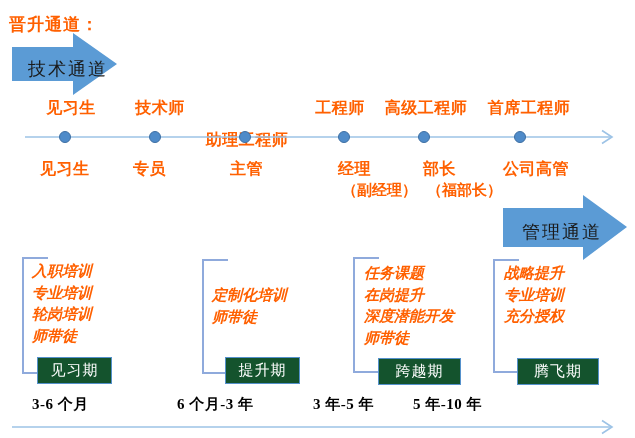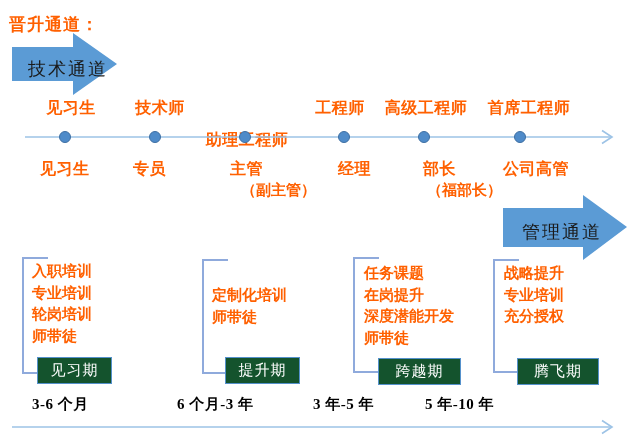--- a/index.html
+++ b/index.html
@@ -26,21 +26,21 @@
     font-size:15px;font-weight:bold;color:#ff6000;white-space:nowrap;
   }
   .bracket{
     border-left:2px solid #8faadc;
   }
   .bracket::before,.bracket::after{
     content:"";position:absolute;left:0;width:24px;height:2px;background:#8faadc;
   }
   .bracket::before{top:0;}
   .bracket::after{bottom:0;}
-  .trainings{color:#ff6000;font-weight:bold;font-size:15px;line-height:21.5px;white-space:nowrap;}
+  .trainings{color:#ff6000;font-weight:bold;font-size:15px;line-height:21.5px;white-space:nowrap;font-style:italic;}
   .period-box{
     background:#14532d;border:1px solid #5591cc;color:#ffffff;
     font-size:15px;display:flex;align-items:center;justify-content:center;
     letter-spacing:1px;white-space:nowrap;
   }
   .duration{
     font-family:"Liberation Serif","DejaVu Serif",serif;
     font-size:15px;font-weight:bold;color:#000;white-space:nowrap;letter-spacing:0.5px;
   }
   svg{display:block;}
@@ -71,22 +71,22 @@
     <circle cx="155" cy="10" r="5.5" fill="#4f8bc9" stroke="#3e6fa3" stroke-width="1"></circle>
     <circle cx="245" cy="10" r="5.5" fill="#4f8bc9" stroke="#3e6fa3" stroke-width="1"></circle>
     <circle cx="344" cy="10" r="5.5" fill="#4f8bc9" stroke="#3e6fa3" stroke-width="1"></circle>
     <circle cx="424" cy="10" r="5.5" fill="#4f8bc9" stroke="#3e6fa3" stroke-width="1"></circle>
     <circle cx="520" cy="10" r="5.5" fill="#4f8bc9" stroke="#3e6fa3" stroke-width="1"></circle>
   </svg>
 
   <div class="abs rank-bottom" style="left:40px;top:159px;">见习生</div>
   <div class="abs rank-bottom" style="left:133px;top:159px;">专员</div>
   <div class="abs rank-bottom" style="left:230px;top:159px;">主管</div>
-  <div class="abs rank-sub" style="left:241px;top:181px;">（副主管）</div>
   <div class="abs rank-bottom" style="left:338px;top:159px;">经理</div>
+  <div class="abs rank-sub" style="left:342px;top:181px;">（副经理）</div>
   <div class="abs rank-bottom" style="left:423px;top:159px;">部长</div>
   <div class="abs rank-sub" style="left:427px;top:181px;">（福部长）</div>
   <div class="abs rank-bottom" style="left:503px;top:159px;">公司高管</div>
 
   <svg class="abs" style="left:503px;top:195px;" width="124" height="65" viewBox="0 0 124 65">
     <polygon points="0,13 80,13 80,0 124,32 80,65 80,52 0,52" fill="#5b9bd5"></polygon>
   </svg>
   <div class="abs chan-label" style="left:522px;top:220px;">管理通道</div>
 
   <div class="abs bracket" style="left:22px;top:257px;width:24px;height:117px;"></div>
@@ -117,20 +117,20 @@
   <div class="abs period-box" style="left:378px;top:358px;width:81px;height:25px;">跨越期</div>
   <div class="abs duration" style="left:313px;top:395px;">3 年-5 年</div>
 
   <div class="abs bracket" style="left:493px;top:259px;width:24px;height:114px;"></div>
   <div class="abs trainings" style="left:504px;top:262px;">
     <div>战略提升</div>
     <div>专业培训</div>
     <div>充分授权</div>
   </div>
   <div class="abs period-box" style="left:517px;top:358px;width:80px;height:25px;">腾飞期</div>
-  <div class="abs duration" style="left:413px;top:395px;margin-left:12px;">5 年-10 年</div>
+  <div class="abs duration" style="left:413px;top:395px;">5 年-10 年</div>
 
   <svg class="abs" style="left:0;top:419px;" width="635" height="17" viewBox="0 0 635 17">
     <line x1="12" y1="8" x2="612" y2="8" stroke="#9dc3e6" stroke-width="1.6"></line>
     <polyline points="602,1.5 612,8 602,14.5" fill="none" stroke="#9dc3e6" stroke-width="1.6"></polyline>
   </svg>
 
 </div>
 
 </body></html>

